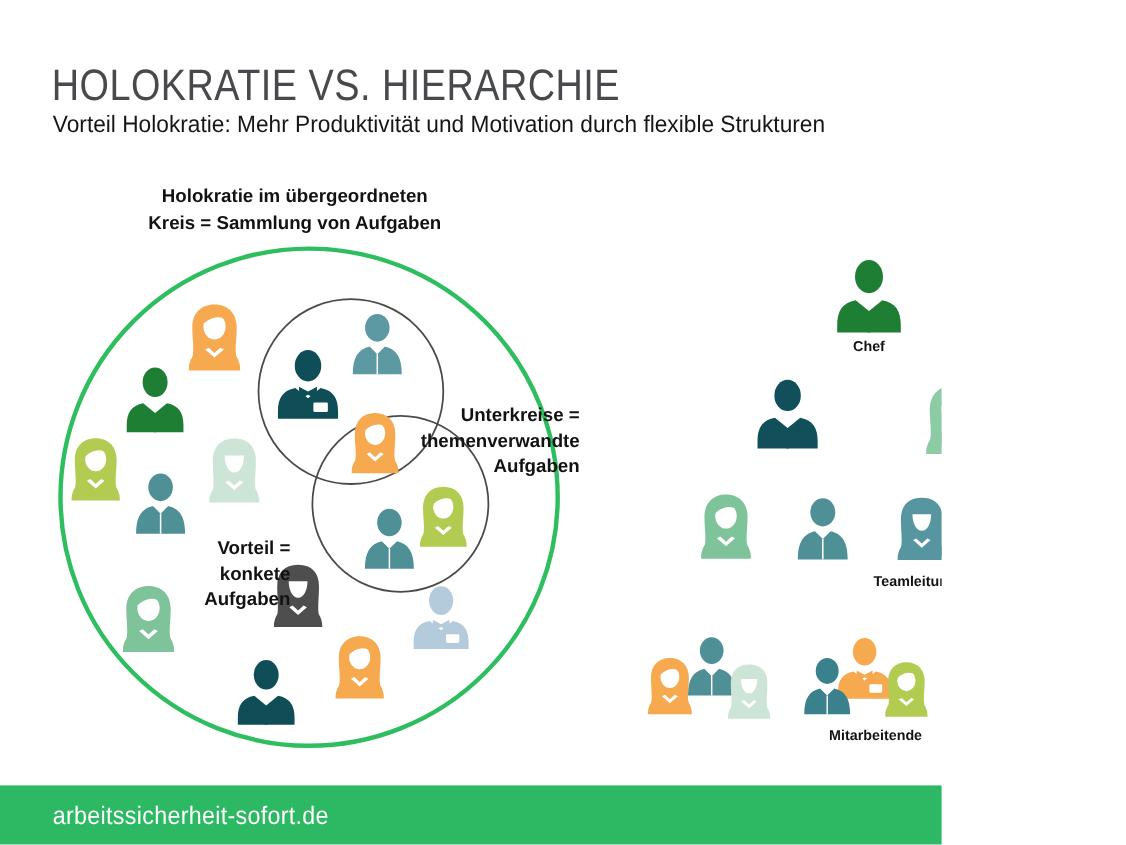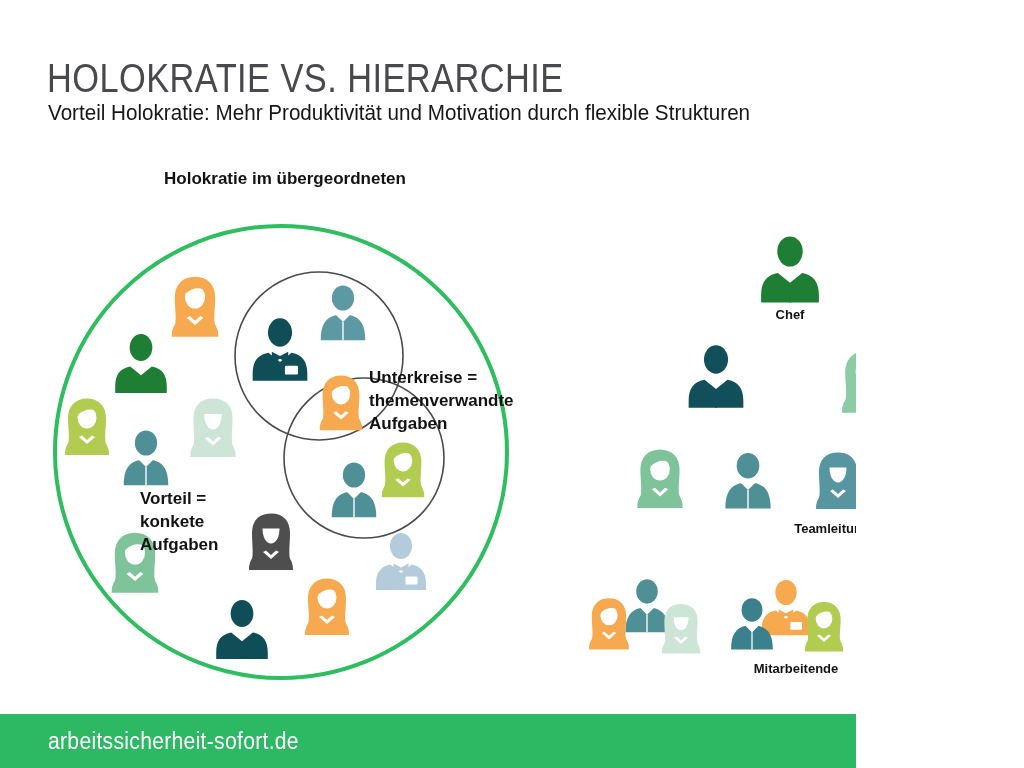--- a/index.html
+++ b/index.html
@@ -11,23 +11,23 @@
   #title {
     left:47px; top:56px; font-size:40px; font-weight:400; color:#47494C;
     letter-spacing:0.5px; transform:scaleX(0.86); transform-origin:left top;
     white-space:nowrap;
   }
   #subtitle {
     left:48px; top:101px; font-size:21.5px; font-weight:400; color:#161616;
     transform:scaleX(0.96); transform-origin:left top; white-space:nowrap;
   }
   .caption { font-weight:700; font-size:17px; line-height:24px; color:#121212; text-align:center; }
-  #left-caption  { left:124px; top:167px; width:322px; }
+  #left-caption  { left:107px; top:167px; width:322px; }
   #right-caption { left:600px; top:167px; width:372px; }
-  .lbl { position:absolute; font-weight:700; font-size:17px; line-height:23px; color:#121212; text-align:left; }
+  .lbl { position:absolute; font-weight:700; font-size:17px; line-height:23px; color:#121212; text-align:right; }
   #subcircle-label { left:369px; top:366px; width:158px; }
   #roles-label     { left:140px; top:487px; width:124px; }
   .level-label { position:absolute; font-weight:700; font-size:13px; color:#121212; text-align:center; }
   #label-chef { left:720px; top:307px; width:140px; }
   #label-abt  { left:668px; top:397px; width:250px; }
   #label-team { left:732px; top:521px; width:200px; }
   #label-mit  { left:696px; top:661px; width:200px; }
   #diagram { position:absolute; left:0; top:0; }
   #footer-bar {
     left:0; top:714px; width:1024px; height:54px; background:#2DB863;
@@ -41,20 +41,21 @@
 </head>
 <body>
 
 <div id="canvas">
 
   <div id="title" class="abs">HOLOKRATIE VS. HIERARCHIE</div>
   <div id="subtitle" class="abs">Vorteil Holokratie: Mehr Produktivität und Motivation durch flexible Strukturen</div>
 
   <div id="left-caption" class="abs caption">
     <div>Holokratie im übergeordneten</div>
+    <div>Kreis = Sammlung von Aufgaben</div>
   </div>
 
 
   <svg id="diagram" width="1024" height="768" viewBox="0 0 1024 768">
     <defs>
       <symbol id="sym-man-suit" viewBox="0 0 64 64">
         <ellipse cx="32" cy="16" rx="11" ry="13"></ellipse>
         <path d="M21.5 34.5 L32 43 L42.5 34.5 C53 36.5 57 43 57 54 L57 60 L7 60 L7 54 C7 43 11 36.5 21.5 34.5 Z"></path>
         <path d="M32 43 L28.5 48 L31 60 L33 60 L35.5 48 Z"></path>
       </symbol>

